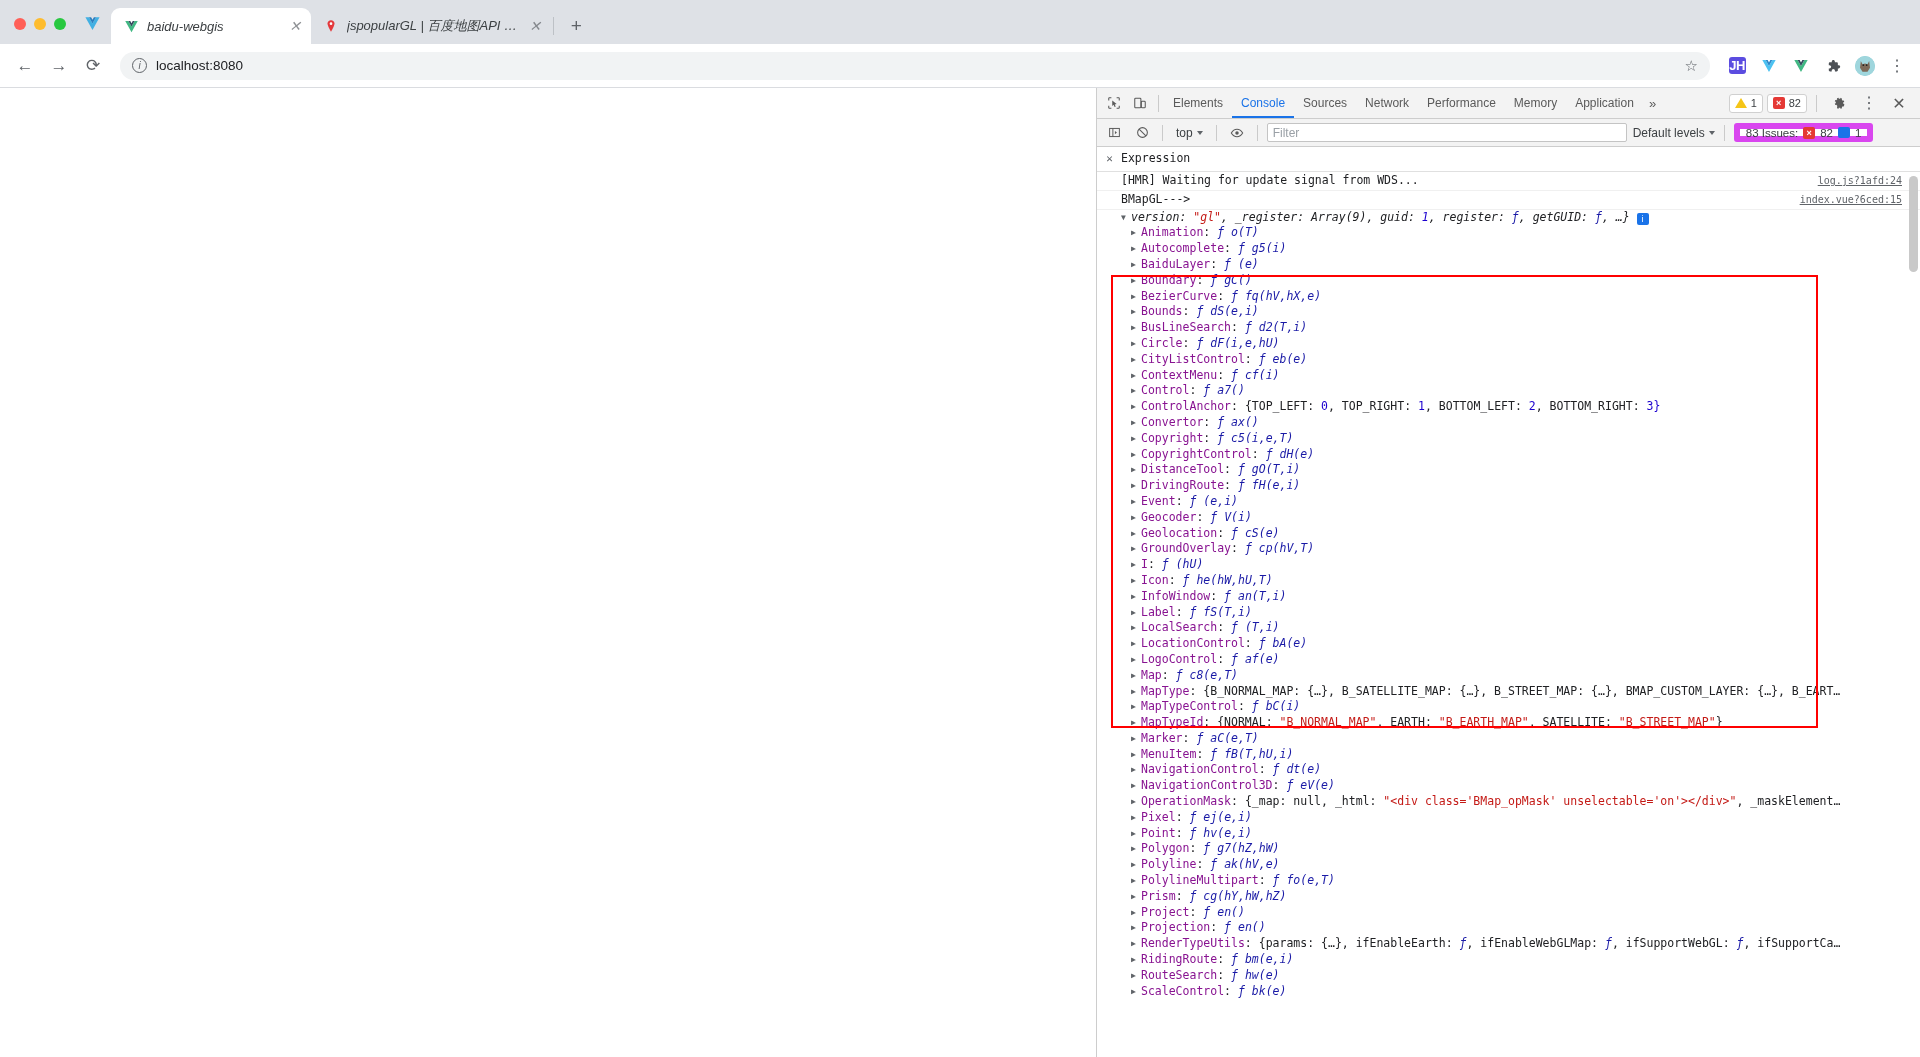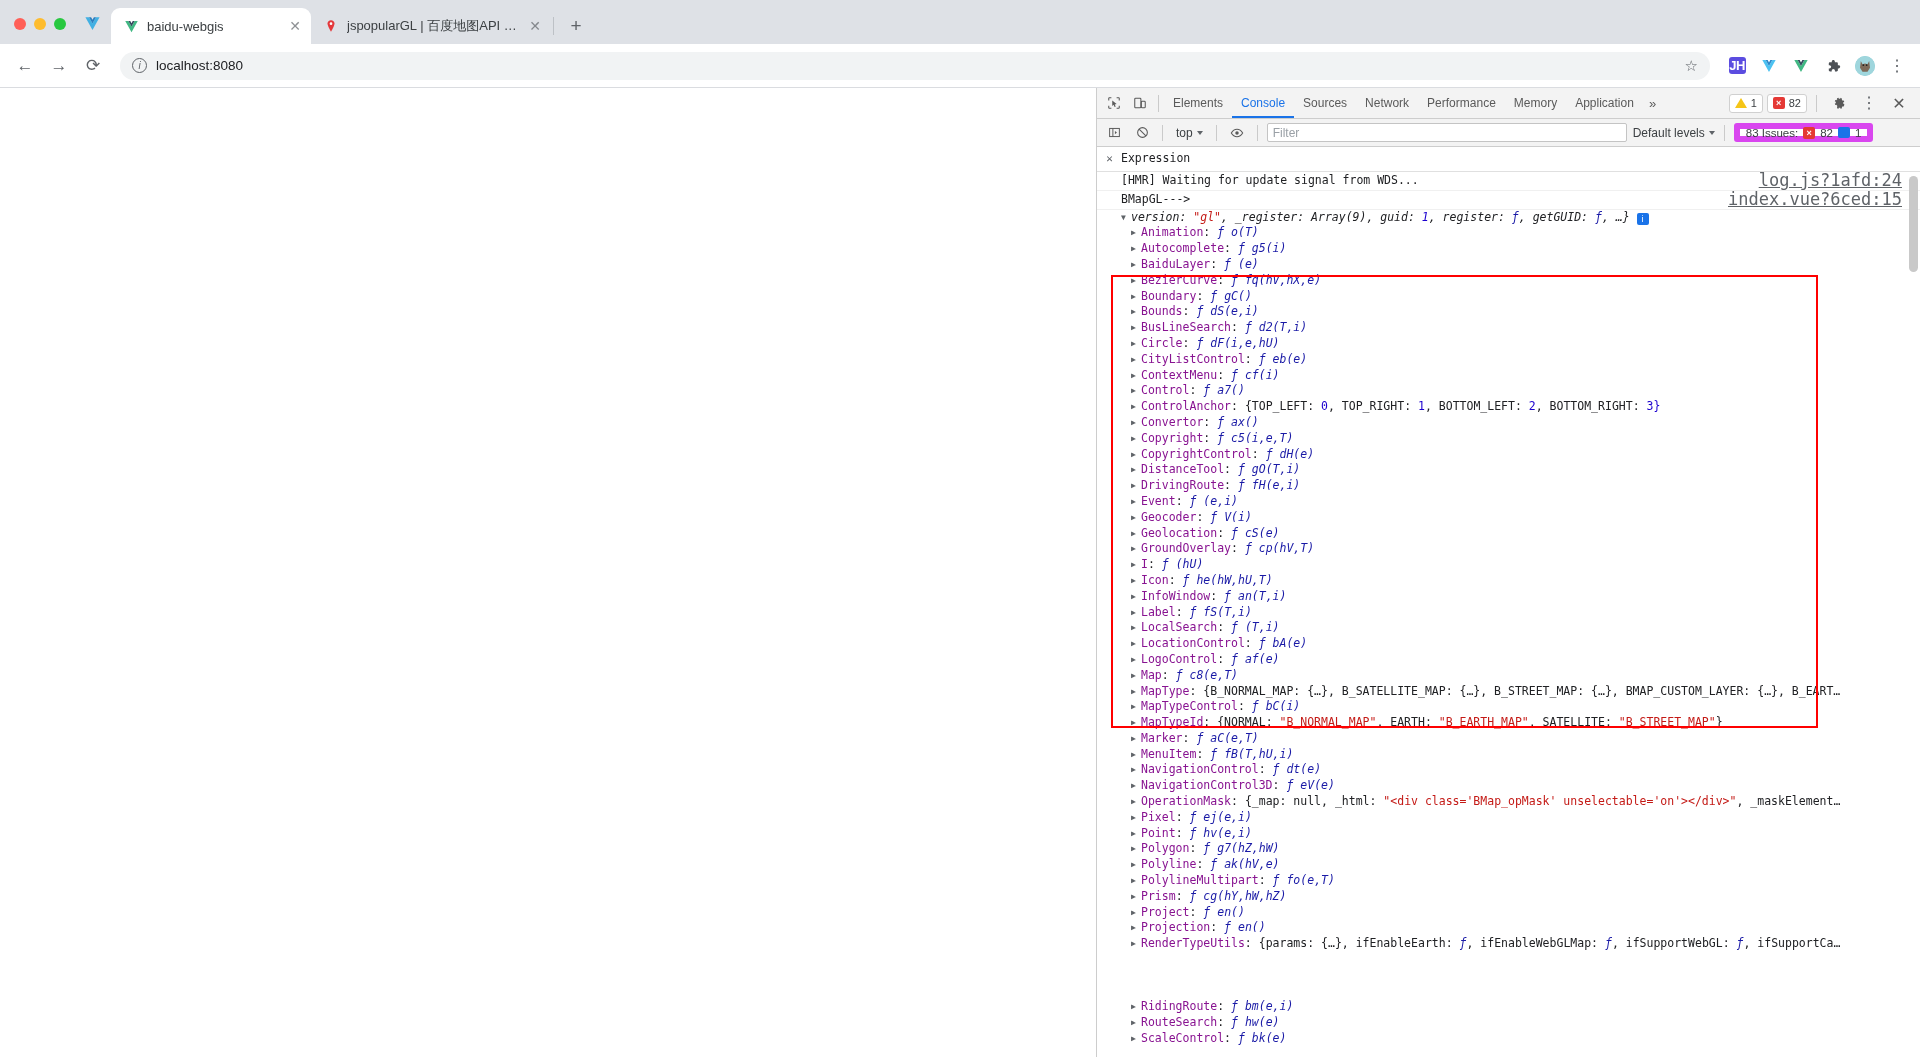--- a/index.html
+++ b/index.html
@@ -8,21 +8,21 @@
     width: 1920px; height: 1057px;
     overflow: hidden;
     background: #ffffff;
     font-family: "Liberation Sans", sans-serif;
   }
   .app { position: relative; width: 1920px; height: 1057px; background:#fff; }
 
   
   .tabstrip {
     height: 44px; background: #dee1e6;
-    display: flex; align-items: flex-end; padding-left: 10px; position: relative;
+    display: flex; align-items: flex-end; padding-left: 10px; position: relative; font-style: italic;
   }
   .traffic { display:flex; align-items:center; gap:8px; padding:0 12px 14px 4px; }
   .dot { width:12px; height:12px; border-radius:50%; }
   .dot.red{background:#ff5f57;} .dot.yellow{background:#febc2e;} .dot.green{background:#28c840;}
 
   .chrome-vue-icon { padding: 0 10px 12px 6px; display:flex; align-items:center; }
 
   .tab {
     height: 36px; min-width: 200px; max-width: 240px;
     display:flex; align-items:center; gap:8px;
@@ -109,21 +109,21 @@
   .expr-x { color:#5f6368; font-size:11px; width:9px; text-align:center;}
   .expr-val { padding-left:24px; line-height:15px; color:#202124;}
 
   
   .console {
     flex:1 1 auto; overflow:hidden; position:relative; background:#fff;
     font-family:"DejaVu Sans Mono","Liberation Mono",monospace;
     font-size:11.5px; line-height:15.8px; color:#202124;
   }
   .msg { position:relative; padding:1px 16px 1px 24px; border-bottom:1px solid #f0f0f0; white-space:nowrap; }
-  .msg .src { position:absolute; right:18px; top:1px; color:#5f6368; text-decoration:underline; font-size:17px;}
+  .msg .src { position:absolute; right:18px; top:1px; color:#5f6368; text-decoration:underline; font-size:10px;}
   .obj-block { padding: 0 0 0 8px; }
   .objline { white-space:nowrap; padding-left:16px; height:15.8px; }
   .objline .tri { display:inline-block; width:10px; color:#5f6368; font-size:8px; vertical-align:1px;}
   .tri-open { color:#5f6368; }
   .prop { color:#881391; }
   .fn { color:#1a1aa6; font-style:italic; }
   .fnkw { color:#1a1aa6; font-style:italic; }
   .str { color:#c41a16; }
   .num { color:#1c00cf; }
   .plain { color:#202124; }
@@ -331,22 +331,22 @@
       <div class="msg">
         <span>BMapGL---&gt;</span>
         <span class="src">index.vue?6ced:15</span>
       </div>
 
       <div class="obj-block" id="obj-block">
           <div class="objline"><span class="tri tri-open">▼</span><span class="plain" style="font-style: italic;"><span class="plain">version: </span><span class="str">"gl"</span><span class="plain">, _register: </span><span class="plain">Array(9)</span><span class="plain">, guid: </span><span class="num">1</span><span class="plain">, register: </span><span class="fnkw">ƒ</span><span class="plain">, getGUID: </span><span class="fnkw">ƒ</span><span class="plain">, …}</span></span> <span class="inline-badge">i</span></div>
           <div class="objline" style="padding-left: 26px;"><span class="tri">▶</span><span class="prop">Animation</span><span class="plain">: </span><span class="fnkw">ƒ</span><span class="plain"> </span><span class="fn">o(T)</span></div>
           <div class="objline" style="padding-left: 26px;"><span class="tri">▶</span><span class="prop">Autocomplete</span><span class="plain">: </span><span class="fnkw">ƒ</span><span class="plain"> </span><span class="fn">g5(i)</span></div>
           <div class="objline" style="padding-left: 26px;"><span class="tri">▶</span><span class="prop">BaiduLayer</span><span class="plain">: </span><span class="fnkw">ƒ</span><span class="plain"> </span><span class="fn">(e)</span></div>
+          <div class="objline" style="padding-left: 26px;"><span class="tri">▶</span><span class="prop">Boundary</span><span class="plain">: </span><span class="fnkw">ƒ</span><span class="plain"> </span><span class="fn">gC()</span></div>
           <div class="objline" style="padding-left: 26px;"><span class="tri">▶</span><span class="prop">BezierCurve</span><span class="plain">: </span><span class="fnkw">ƒ</span><span class="plain"> </span><span class="fn">fq(hV,hX,e)</span></div>
-          <div class="objline" style="padding-left: 26px;"><span class="tri">▶</span><span class="prop">Boundary</span><span class="plain">: </span><span class="fnkw">ƒ</span><span class="plain"> </span><span class="fn">gC()</span></div>
           <div class="objline" style="padding-left: 26px;"><span class="tri">▶</span><span class="prop">Bounds</span><span class="plain">: </span><span class="fnkw">ƒ</span><span class="plain"> </span><span class="fn">dS(e,i)</span></div>
           <div class="objline" style="padding-left: 26px;"><span class="tri">▶</span><span class="prop">BusLineSearch</span><span class="plain">: </span><span class="fnkw">ƒ</span><span class="plain"> </span><span class="fn">d2(T,i)</span></div>
           <div class="objline" style="padding-left: 26px;"><span class="tri">▶</span><span class="prop">Circle</span><span class="plain">: </span><span class="fnkw">ƒ</span><span class="plain"> </span><span class="fn">dF(i,e,hU)</span></div>
           <div class="objline" style="padding-left: 26px;"><span class="tri">▶</span><span class="prop">CityListControl</span><span class="plain">: </span><span class="fnkw">ƒ</span><span class="plain"> </span><span class="fn">eb(e)</span></div>
           <div class="objline" style="padding-left: 26px;"><span class="tri">▶</span><span class="prop">ContextMenu</span><span class="plain">: </span><span class="fnkw">ƒ</span><span class="plain"> </span><span class="fn">cf(i)</span></div>
           <div class="objline" style="padding-left: 26px;"><span class="tri">▶</span><span class="prop">Control</span><span class="plain">: </span><span class="fnkw">ƒ</span><span class="plain"> </span><span class="fn">a7()</span></div>
           <div class="objline" style="padding-left: 26px;"><span class="tri">▶</span><span class="prop">ControlAnchor</span><span class="plain">: </span><span class="plain">{TOP_LEFT: </span><span class="num">0</span><span class="plain">, TOP_RIGHT: </span><span class="num">1</span><span class="plain">, BOTTOM_LEFT: </span><span class="num">2</span><span class="plain">, BOTTOM_RIGHT: </span><span class="num">3}</span></div>
           <div class="objline" style="padding-left: 26px;"><span class="tri">▶</span><span class="prop">Convertor</span><span class="plain">: </span><span class="fnkw">ƒ</span><span class="plain"> </span><span class="fn">ax()</span></div>
           <div class="objline" style="padding-left: 26px;"><span class="tri">▶</span><span class="prop">Copyright</span><span class="plain">: </span><span class="fnkw">ƒ</span><span class="plain"> </span><span class="fn">c5(i,e,T)</span></div>
           <div class="objline" style="padding-left: 26px;"><span class="tri">▶</span><span class="prop">CopyrightControl</span><span class="plain">: </span><span class="fnkw">ƒ</span><span class="plain"> </span><span class="fn">dH(e)</span></div>
@@ -374,21 +374,21 @@
           <div class="objline" style="padding-left: 26px;"><span class="tri">▶</span><span class="prop">OperationMask</span><span class="plain">: </span><span class="plain">{_map: null, _html: </span><span class="str">"&lt;div class='BMap_opMask' unselectable='on'&gt;&lt;/div&gt;"</span><span class="plain">, _maskElement…</span></div>
           <div class="objline" style="padding-left: 26px;"><span class="tri">▶</span><span class="prop">Pixel</span><span class="plain">: </span><span class="fnkw">ƒ</span><span class="plain"> </span><span class="fn">ej(e,i)</span></div>
           <div class="objline" style="padding-left: 26px;"><span class="tri">▶</span><span class="prop">Point</span><span class="plain">: </span><span class="fnkw">ƒ</span><span class="plain"> </span><span class="fn">hv(e,i)</span></div>
           <div class="objline" style="padding-left: 26px;"><span class="tri">▶</span><span class="prop">Polygon</span><span class="plain">: </span><span class="fnkw">ƒ</span><span class="plain"> </span><span class="fn">g7(hZ,hW)</span></div>
           <div class="objline" style="padding-left: 26px;"><span class="tri">▶</span><span class="prop">Polyline</span><span class="plain">: </span><span class="fnkw">ƒ</span><span class="plain"> </span><span class="fn">ak(hV,e)</span></div>
           <div class="objline" style="padding-left: 26px;"><span class="tri">▶</span><span class="prop">PolylineMultipart</span><span class="plain">: </span><span class="fnkw">ƒ</span><span class="plain"> </span><span class="fn">fo(e,T)</span></div>
           <div class="objline" style="padding-left: 26px;"><span class="tri">▶</span><span class="prop">Prism</span><span class="plain">: </span><span class="fnkw">ƒ</span><span class="plain"> </span><span class="fn">cg(hY,hW,hZ)</span></div>
           <div class="objline" style="padding-left: 26px;"><span class="tri">▶</span><span class="prop">Project</span><span class="plain">: </span><span class="fnkw">ƒ</span><span class="plain"> </span><span class="fn">en()</span></div>
           <div class="objline" style="padding-left: 26px;"><span class="tri">▶</span><span class="prop">Projection</span><span class="plain">: </span><span class="fnkw">ƒ</span><span class="plain"> </span><span class="fn">en()</span></div>
           <div class="objline" style="padding-left: 26px;"><span class="tri">▶</span><span class="prop">RenderTypeUtils</span><span class="plain">: </span><span class="plain">{params: {…}, ifEnableEarth: </span><span class="fnkw">ƒ</span><span class="plain">, ifEnableWebGLMap: </span><span class="fnkw">ƒ</span><span class="plain">, ifSupportWebGL: </span><span class="fnkw">ƒ</span><span class="plain">, ifSupportCa…</span></div>
-          <div class="objline" style="padding-left: 26px; margin-top: 47px;"><span class="tri">▶</span><span class="prop">RidingRoute</span><span class="plain">: </span><span class="fnkw">ƒ</span><span class="plain"> </span><span class="fn">bm(e,i)</span></div>
+          <div class="objline" style="padding-left: 26px;"><span class="tri">▶</span><span class="prop">RidingRoute</span><span class="plain">: </span><span class="fnkw">ƒ</span><span class="plain"> </span><span class="fn">bm(e,i)</span></div>
           <div class="objline" style="padding-left: 26px;"><span class="tri">▶</span><span class="prop">RouteSearch</span><span class="plain">: </span><span class="fnkw">ƒ</span><span class="plain"> </span><span class="fn">hw(e)</span></div>
           <div class="objline" style="padding-left: 26px;"><span class="tri">▶</span><span class="prop">ScaleControl</span><span class="plain">: </span><span class="fnkw">ƒ</span><span class="plain"> </span><span class="fn">bk(e)</span></div>
         </div>
 
       <div class="dt-scroll" style="top:4px;height:96px;"></div>
     </div>
 
     <div class="redbox" style="left:14px; top:187px; width:707px; height:453px;"></div>
   </div>
 </div>

